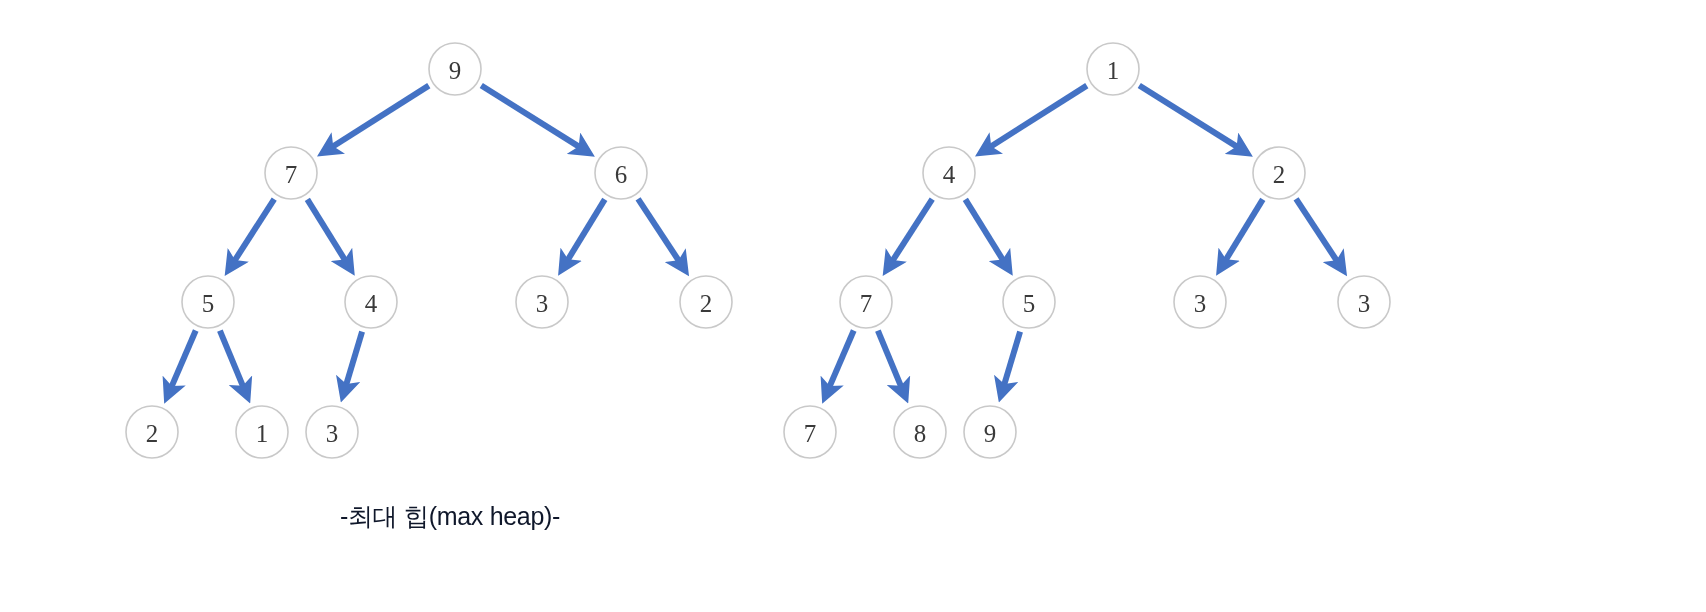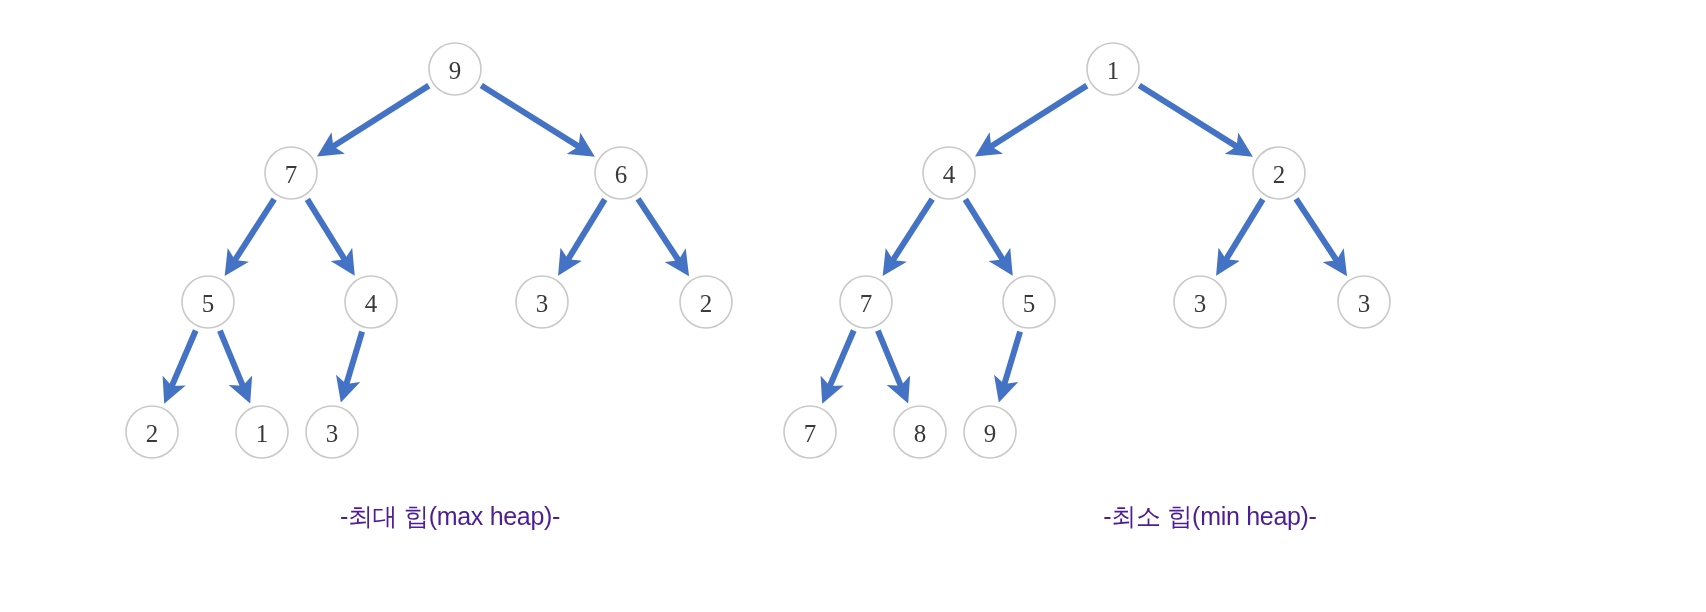--- a/index.html
+++ b/index.html
@@ -44,21 +44,21 @@
   }
   .edge-line {
     stroke-width: 6;
     stroke-linecap: butt;
     fill: none;
   }
   .caption-text {
     position: absolute;
     font-family: "Liberation Sans", "DejaVu Sans", sans-serif;
     font-size: 25px;
-    color: #4c1d95;
+    color: #0f172a;
     letter-spacing: -0.3px;
     white-space: nowrap;
     text-align: center;
     user-select: none;
   }
   #caption-max-heap {
     left: 0;
     top: 500px;
     width: 900px;
   }
@@ -178,15 +178,14 @@
         </g>
         <g>
           <circle cx="990" cy="432" r="26" class="node-circle" fill="#ffffff" stroke="#c9c9c9"></circle>
           <text x="990" y="433" class="node-label" fill="#3a3a3a">9</text>
         </g>
       </g>
   </svg>
 
   <div class="caption-text" id="caption-max-heap">-최대 힙(max heap)-</div>
 
-  <div class="caption-text" id="caption-min-heap">-최소 힙(min heap)-</div>
 
 </div>
 
 </body></html>

